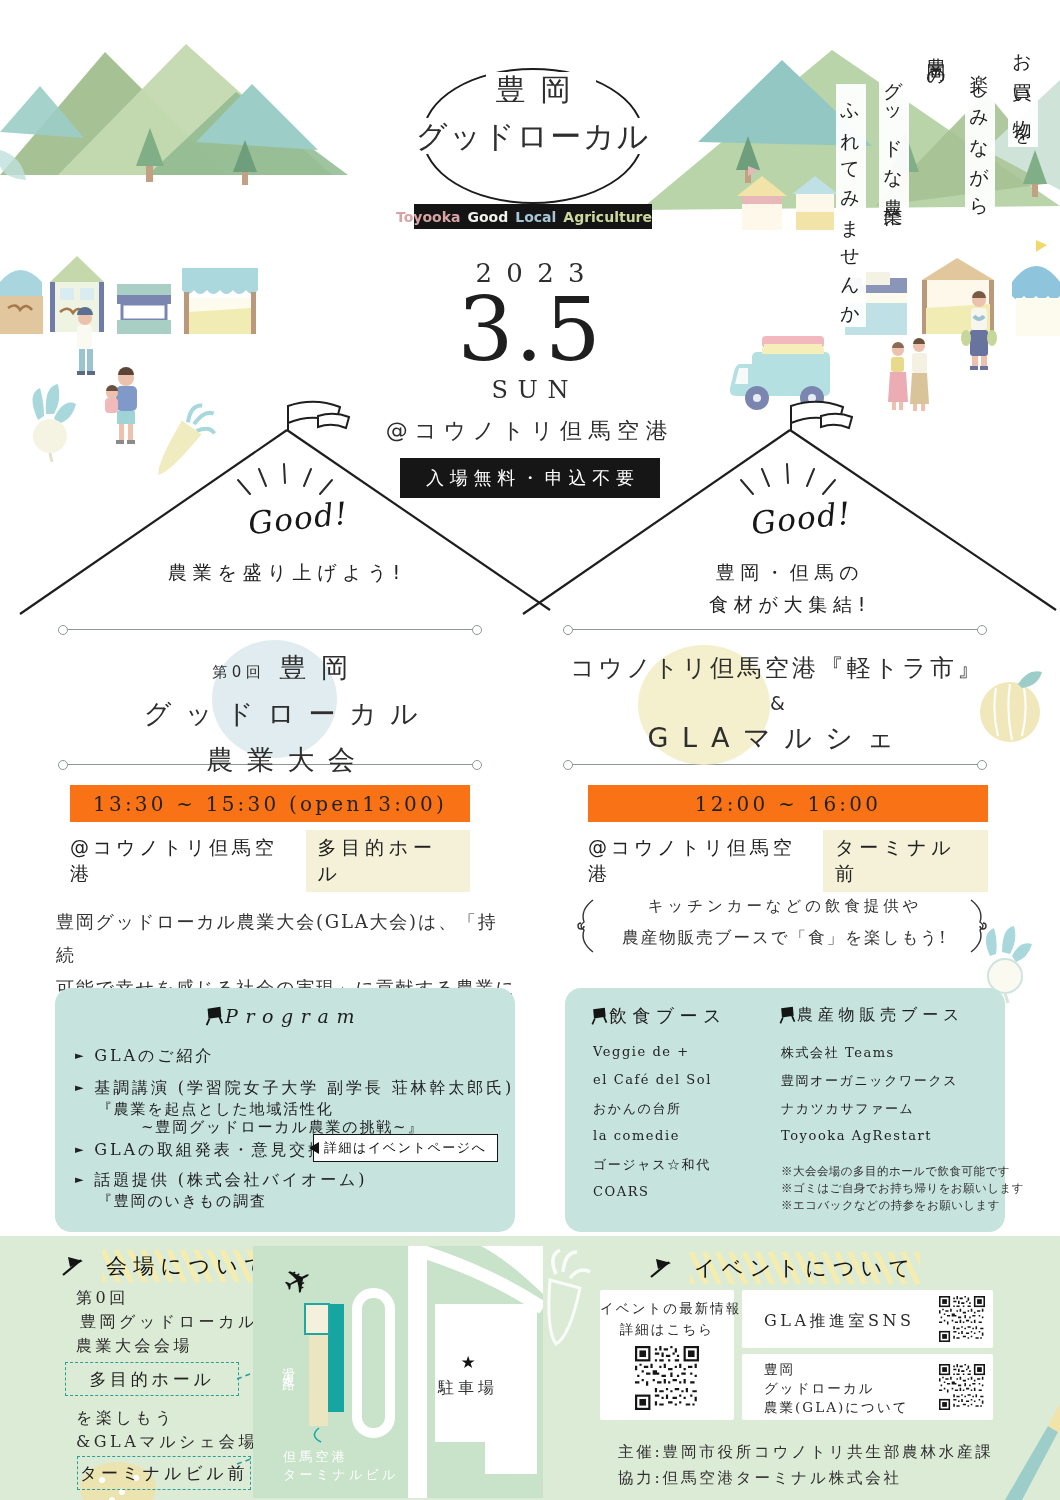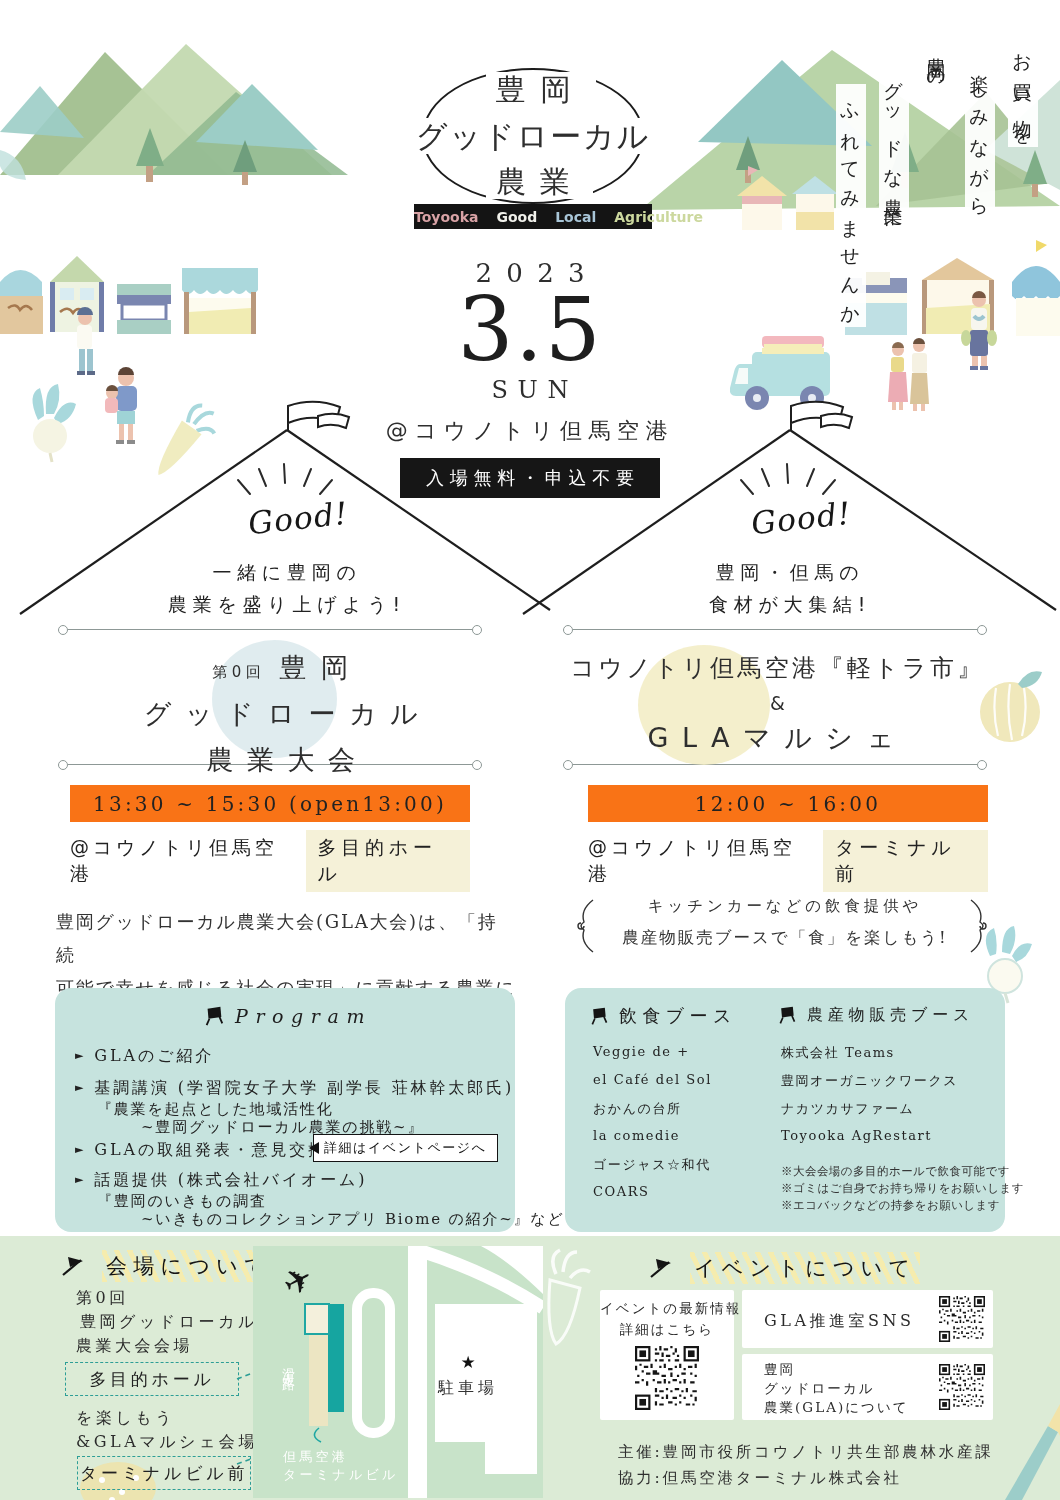--- a/index.html
+++ b/index.html
@@ -14,21 +14,21 @@
   .logo-wrap{left:408px;top:58px;width:250px;height:170px;}
   .logo-oval{position:absolute;left:14px;top:10px;width:218px;height:132px;border:2.4px solid #1c1c1c;border-radius:50%;}
   .logo-line{position:absolute;width:100%;text-align:center;background:transparent;}
   .logo-l1{top:12px;font-size:30px;letter-spacing:.5em;text-indent:.5em;}
   .logo-l1 span,.logo-l3 span{background:#fff;padding:0 10px;}
   .logo-l2{top:58px;font-size:31px;letter-spacing:.06em;}
   .logo-l2 span{background:#fff;padding:0 2px;}
   .logo-l3{top:104px;font-size:30px;letter-spacing:.45em;text-indent:.45em;}
   .logo-bar{position:absolute;left:6px;top:146px;width:238px;height:25px;background:#141414;color:#eee;
     font-family:"DejaVu Sans","Liberation Sans",sans-serif;font-size:14px;font-weight:bold;
-    display:flex;align-items:center;justify-content:flex-start;gap:18px;}
+    display:flex;align-items:center;justify-content:flex-end;gap:7px;}
   .lb-toyooka{color:#d9a3a6}.lb-good{color:#f2f2ec}.lb-local{color:#a9c6d8}.lb-agri{color:#ccd89e}
   
   .tagline{right:22px;top:24px;writing-mode:vertical-rl;text-orientation:upright;
     font-size:19px;letter-spacing:.38em;color:#222;}
   .tagline div{background:rgba(255,255,255,.94);padding:6px 2px;margin-left:13px;height:-moz-fit-content;height:fit-content;}
   .tg1{margin-top:10px}.tg2{margin-top:30px}.tg3{margin-top:12px}.tg4{margin-top:38px}.tg5{margin-top:60px}
   
   .dateblock{left:330px;top:258px;width:400px;}
   .d-year{font-size:26px;letter-spacing:.55em;text-indent:.55em;}
   .d-day{font-size:88px;line-height:1.0;letter-spacing:.02em;margin-top:-2px;color:#1e1e1e;}
@@ -60,21 +60,21 @@
   .placeline{position:absolute;width:400px;display:flex;align-items:center;justify-content:center;gap:10px;
     font-size:19px;letter-spacing:.2em;color:#222;}
   .placeline .hl{background:#f5f1d8;padding:5px 12px;letter-spacing:.25em;}
   
   .para{left:56px;top:878px;width:460px;font-size:18px;line-height:1.82;letter-spacing:.1em;color:#333;margin-top:28px;}
   .pitch{left:565px;top:896px;width:440px;text-align:center;color:#333;}
   .pitch .p1{font-size:15.5px;letter-spacing:.25em;}
   .pitch .p2{font-size:16.5px;letter-spacing:.12em;margin-top:10px;}
   
   .panel{position:absolute;background:#c6e3de;border-radius:16px;}
-  .panel-hd{position:absolute;display:flex;align-items:center;gap:10px;color:#1d1d1d;}
+  .panel-hd{position:absolute;display:flex;align-items:center;gap:0;color:#1d1d1d;}
   .panel-hd .t{font-size:18px;letter-spacing:.3em;}
   .prog-hd .t{font-style:italic;font-size:19px;letter-spacing:.4em;}
   .prog-item{position:absolute;font-size:16px;letter-spacing:.18em;color:#222;white-space:nowrap;}
   .prog-item .blt{font-size:11px;margin-right:8px;vertical-align:2px;}
   .prog-sub{position:absolute;font-size:15px;letter-spacing:.12em;color:#222;white-space:nowrap;}
   .callout{position:absolute;background:#fff;border:1.6px solid #141414;font-size:13px;letter-spacing:.12em;
     padding:4px 10px;color:#111;white-space:nowrap;}
   .callout::before{content:"";position:absolute;left:-11px;top:7px;border:6px solid transparent;border-right:10px solid #141414;}
   .booth-item{position:absolute;font-size:13px;letter-spacing:.12em;color:#222;white-space:nowrap;}
   .note{position:absolute;font-size:11.5px;letter-spacing:.04em;color:#333;white-space:nowrap;}
@@ -292,21 +292,20 @@
       <path d="M30,296 q-10,-22 4,-28 q4,12 2,26 M42,292 q0,-24 12,-26 q4,14 -4,28 M52,296 q8,-16 20,-12 q-4,14 -16,18" fill="#a8d8dc"></path>
       <circle cx="45" cy="316" r="17" fill="#fbfaf0" stroke="#cfe4de" stroke-width="2"></circle>
       <path d="M45,333 l3,10" stroke="#d8e4d8" stroke-width="3"></path>
     </g>
   </svg>
 
   <div class="abs logo-wrap">
     <div class="logo-oval"></div>
     <div class="logo-line logo-l1"><span>豊岡</span></div>
     <div class="logo-line logo-l2"><span>グッドローカル</span></div>
-    <div class="logo-line logo-l3"><span>農業</span></div>
     <div class="logo-bar">
       <span class="lb-toyooka">Toyooka</span>
       <span class="lb-good">Good</span>
       <span class="lb-local">Local</span>
       <span class="lb-agri">Agriculture</span>
     </div>
   </div>
 
   <div class="abs tagline">
     <div class="tg1">お買い物を</div>
@@ -346,21 +345,20 @@
       <path d="M753,96 L741,82"></path>
         <path d="M769,88 L762,71"></path>
         <path d="M788,85 L787,66"></path>
         <path d="M807,88 L814,71"></path>
         <path d="M823,96 L835,82"></path>
     </g>
   </svg>
   <div class="abs goodtxt" style="left:248px;top:500px">Good!</div>
   <div class="abs goodtxt" style="left:751px;top:500px">Good!</div>
   <div class="abs catch" style="left:117px;top:556px">
-    <div>一緒に豊岡の</div>
     <div>農業を盛り上げよう!</div>
   </div>
   <div class="abs catch" style="left:620px;top:556px">
     <div>豊岡・但馬の</div>
     <div>食材が大集結!</div>
   </div>
 
   <div class="rod" style="left:68px;top:629px"></div>
   <div class="rod" style="left:573px;top:629px"></div>
   <div class="rod" style="left:68px;top:764px"></div>
@@ -423,21 +421,20 @@
       <span class="t">Program</span>
     </div>
     <div class="prog-item" style="left:20px;top:58px"><span class="blt">►</span><span>GLAのご紹介</span></div>
     <div class="prog-item" style="left:20px;top:90px"><span class="blt">►</span><span>基調講演 (学習院女子大学 副学長 荘林幹太郎氏)</span></div>
     <div class="prog-sub" style="left:42px;top:112px">『農業を起点とした地域活性化</div>
     <div class="prog-sub" style="left:86px;top:130px">~豊岡グッドローカル農業の挑戦~』</div>
     <div class="prog-item" style="left:20px;top:152px"><span class="blt">►</span><span>GLAの取組発表・意見交換等</span></div>
     <div class="callout" style="left:258px;top:146px">詳細はイベントページへ</div>
     <div class="prog-item" style="left:20px;top:182px"><span class="blt">►</span><span>話題提供 (株式会社バイオーム)</span></div>
     <div class="prog-sub" style="left:42px;top:204px">『豊岡のいきもの調査</div>
-    <div class="prog-sub" style="left:86px;top:222px">~いきものコレクションアプリ Biome の紹介~』など</div>
   </div>
 
   <div class="panel" style="left:565px;top:988px;width:440px;height:244px">
     <div class="panel-hd" style="left:24px;top:16px">
       <svg width="20" height="22" viewBox="0 0 24 24">
         <polygon points="5,4 19,2 20,13 6,15" fill="#141414"></polygon>
         <line x1="7" y1="15" x2="4" y2="22" stroke="#141414" stroke-width="2"></line>
         <line x1="18" y1="13" x2="21" y2="20" stroke="#141414" stroke-width="2"></line>
       </svg>
       <span class="t">飲食ブース</span>

